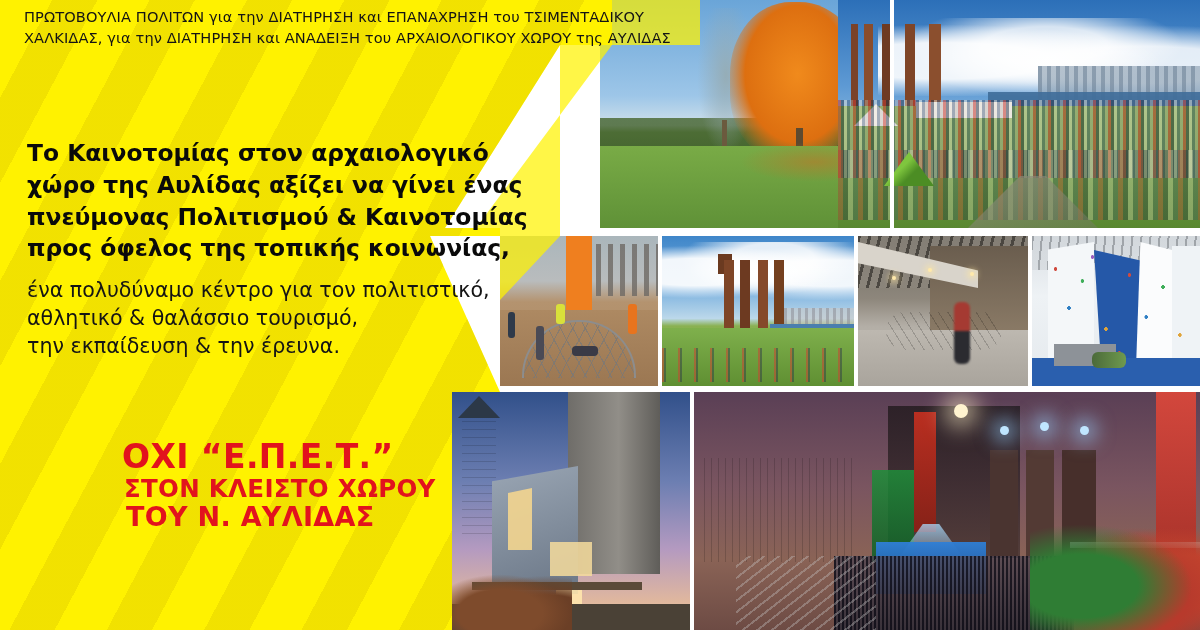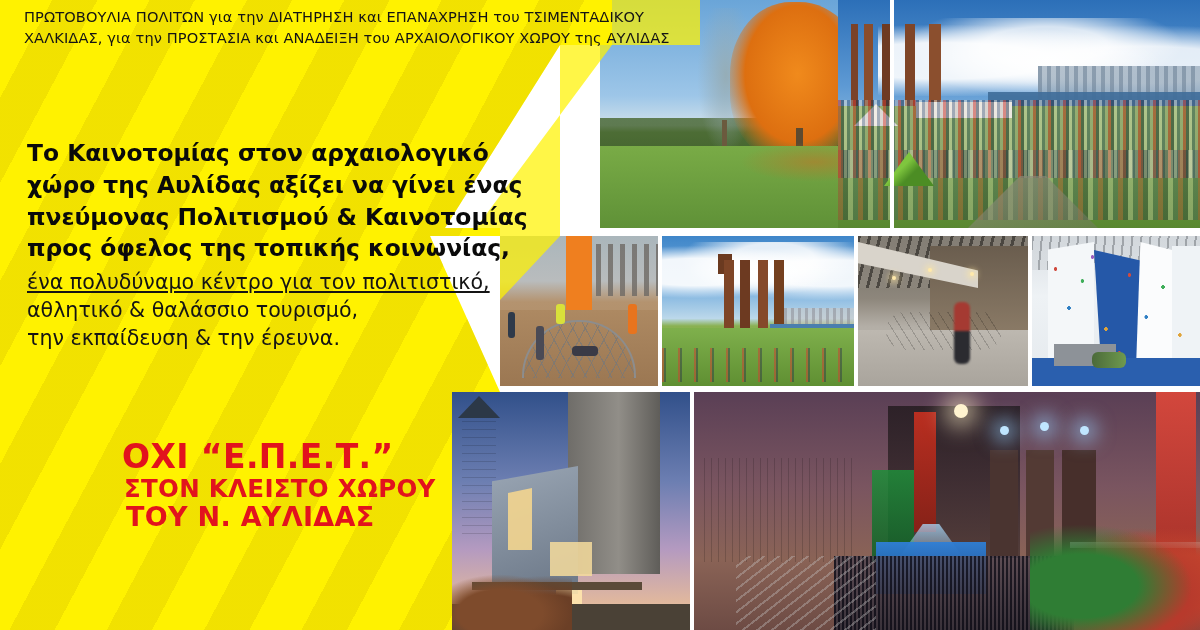--- a/index.html
+++ b/index.html
@@ -347,21 +347,21 @@
     white-space: nowrap;
   }
   .body-block .light {
     display: block;
     font-weight: normal;
     font-size: 20.6px;
     line-height: 1.345;
     color: #141414;
     white-space: nowrap;
   }
-  .body-block .light.first { margin-top: 4px; text-decoration: underline; }
+  .body-block .light.first { margin-top: 12px; }
 
   
   .stop-block {
     position: absolute;
     left: 18px;
     top: 440px;
     width: 420px;
     height: 110px;
   }
   .stop-sign {
@@ -535,21 +535,21 @@
     <div class="gap" style="left:452px;top:386px;width:748px;height:6px;"></div>
     <div class="gap" style="left:690px;top:392px;width:4px;height:238px;"></div>
   </div>
 
   <div class="yellow-wedge"></div>
   <div class="yellow-mask"></div>
   <div class="stripes"></div>
 
   <div class="header-text">
     <span class="line l1">ΠΡΩΤΟΒΟΥΛΙΑ ΠΟΛΙΤΩΝ για την ΔΙΑΤΗΡΗΣΗ και ΕΠΑΝΑΧΡΗΣΗ του ΤΣΙΜΕΝΤΑΔΙΚΟΥ</span>
-    <span class="line l2">ΧΑΛΚΙΔΑΣ, για την ΠΡΟΣΤΑΣΙΑ και ΑΝΑΔΕΙΞΗ του ΑΡΧΑΙΟΛΟΓΙΚΟΥ ΧΩΡΟΥ της ΑΥΛΙΔΑΣ</span>
+    <span class="line l2">ΧΑΛΚΙΔΑΣ, για την ΔΙΑΤΗΡΗΣΗ και ΑΝΑΔΕΙΞΗ του ΑΡΧΑΙΟΛΟΓΙΚΟΥ ΧΩΡΟΥ της ΑΥΛΙΔΑΣ</span>
   </div>
 
   <div class="body-block">
     <span class="strong">Το Καινοτομίας στον αρχαιολογικό</span>
     <span class="strong">χώρο της Αυλίδας αξίζει να γίνει ένας</span>
     <span class="strong">πνεύμονας Πολιτισμού &amp; Καινοτομίας</span>
     <span class="strong">προς όφελος της τοπικής κοινωνίας,</span>
     <span class="light first">ένα πολυδύναμο κέντρο για τον πολιτιστικό,</span>
     <span class="light">αθλητικό &amp; θαλάσσιο τουρισμό,</span>
     <span class="light">την εκπαίδευση &amp; την έρευνα.</span>

